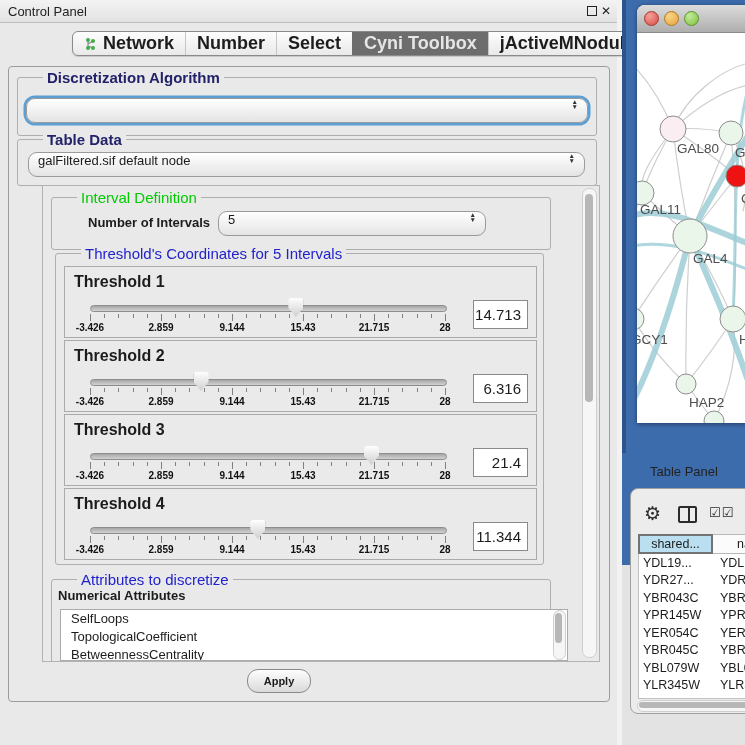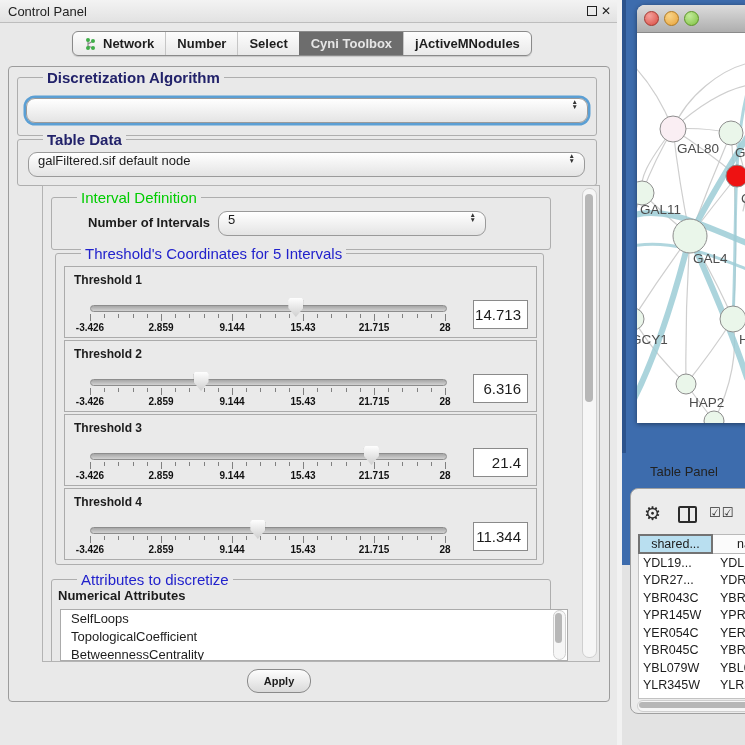--- a/index.html
+++ b/index.html
@@ -10,21 +10,21 @@
   #cp{left:0;top:0;width:617px;height:745px;background:#e9e9e9}
   #cp-titlebar{left:0;top:0;width:617px;height:22px;background:linear-gradient(#f3f3f3,#e2e2e2);
        border-bottom:1px solid #bdbdbd;display:flex;align-items:center}
   #cp-title{font-size:13px;margin-left:8px;color:#222}
   .winbtn{width:14px;height:14px;display:flex;align-items:center;justify-content:center;color:#222}
   #float-btn i{display:block;width:8px;height:8px;border:1.6px solid #222}
   #close-btn{font-weight:bold;font-size:12px}
   
   .tabgroup{display:flex;border:1px solid #8a8a8a;border-radius:6px;overflow:hidden;
        background:linear-gradient(#fdfdfd,#e9e9e9);height:23px;box-shadow:0 1px 1px rgba(0,0,0,.15)}
-  .tabcell{display:flex;align-items:center;padding:0 11px;font-size:13px;font-weight:bold;color:#1d1d1d;
+  .tabcell{display:flex;align-items:center;padding:0 11px;font-size:18px;font-weight:bold;color:#1d1d1d;
        border-left:1px solid #c6c6c6;white-space:nowrap}
   .tabcell:first-child{border-left:none}
   .tabcell.sel{background:#6d6d6d;color:#e6e6e6;border-left-color:#6d6d6d}
   .tabcell .ticon{margin-right:6px;display:inline-flex}
   
   #mainpanel{left:8px;top:66px;width:600px;height:634px;border:1px solid #9c9c9c;border-radius:4px;background:#e9e9e9}
   .group{border:1px solid #aeaeae;border-radius:3px}
   .legend{position:absolute;top:-9px;left:25px;background:#e9e9e9;padding:0 4px;font-size:15px;white-space:nowrap}
   .legend.navy{color:#22226a;font-weight:bold}
   .legend.green{color:#00cc00}
@@ -37,21 +37,21 @@
   #algo-popup{left:13px;top:82px;width:565px;height:53px;background:#fff;border-radius:8px;
        box-shadow:0 2px 7px rgba(0,0,0,.35);z-index:40;overflow:hidden}
   #popup-prompt{left:0;top:3px;width:100%;text-align:center;font-size:13px;color:#b2b2b2}
   .popup-item{left:2px;font-size:13.5px;color:#111;white-space:nowrap}
   
   #viewport{left:42px;top:185px;width:556px;height:475px;border:1px solid #b3b3b3;background:#e9e9e9;overflow:hidden}
   .vtrack{background:#f6f6f6;border:1px solid #cfcfcf;border-radius:7px}
   .vthumb{background:#b7b7b7;border-radius:6px}
   
   .thr-box{position:absolute;left:8px;width:471px;height:70px;border:1px solid #ababab;background:#eaeaea}
-  .thr-title{position:absolute;left:9px;top:6px;font-size:12px;font-weight:bold}
+  .thr-title{position:absolute;left:9px;top:6px;font-size:16px;font-weight:bold}
   .track{position:absolute;left:25px;top:38px;width:355px;height:5px;border:1px solid #8d8d8d;border-radius:4px;
        background:linear-gradient(#a6a6a6,#d2d2d2)}
   .thumb{position:absolute;top:-8px;width:15px;height:19px;background:linear-gradient(#fefefe,#cfcfcf);
        clip-path:polygon(10% 0,90% 0,100% 12%,100% 52%,50% 100%,0 52%,0 12%);filter:drop-shadow(0 0 1px #777)}
   .ticks{position:absolute;left:25px;top:47px;width:355px;height:8px}
   .tick{position:absolute;top:0;width:1px;background:#808080}
   .ticklabels{position:absolute;left:25px;top:55px;width:355px;height:12px}
   .ticklabel{position:absolute;transform:translateX(-50%);font-size:10px;font-weight:bold;color:#111}
   .valbox{position:absolute;left:408px;top:33px;width:55px;height:29px;border:1px solid #8a8a8a;background:#fff;
        font-size:15px;display:flex;align-items:center;justify-content:flex-end;padding-right:6px;box-sizing:border-box}

